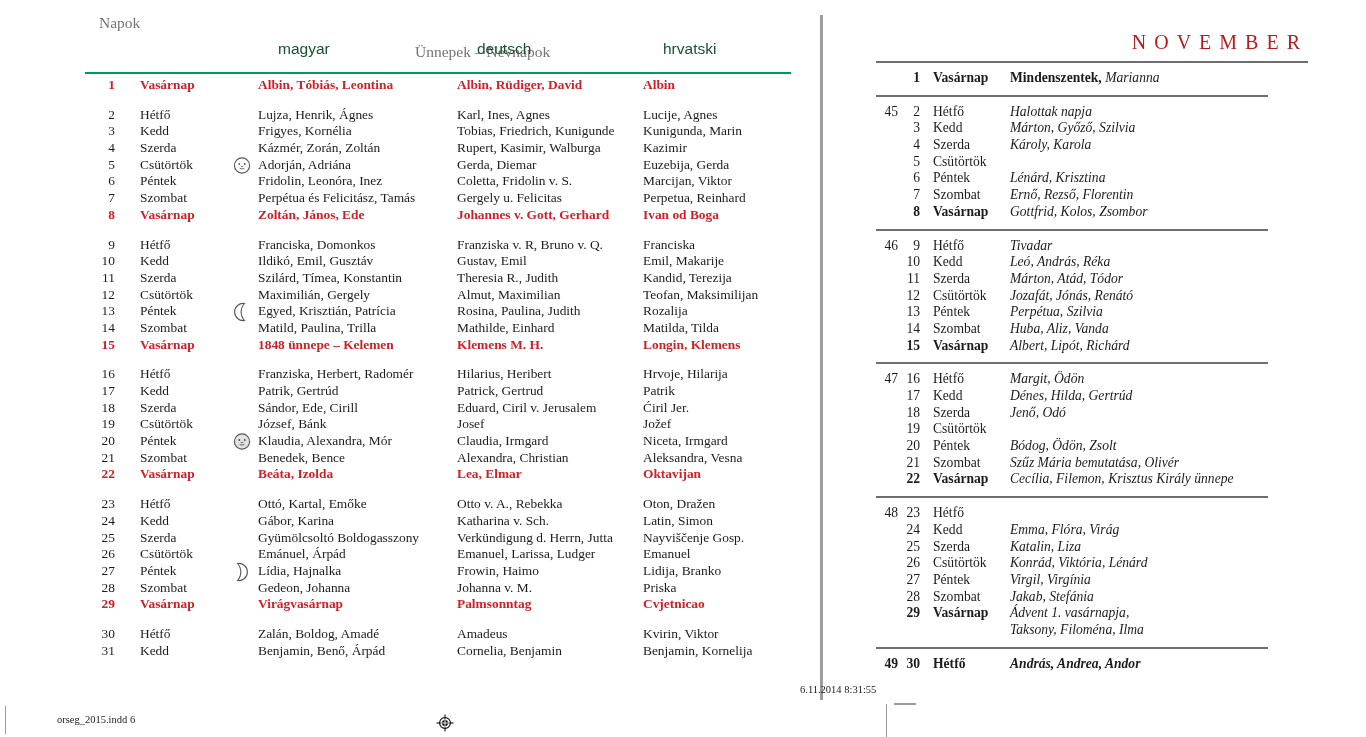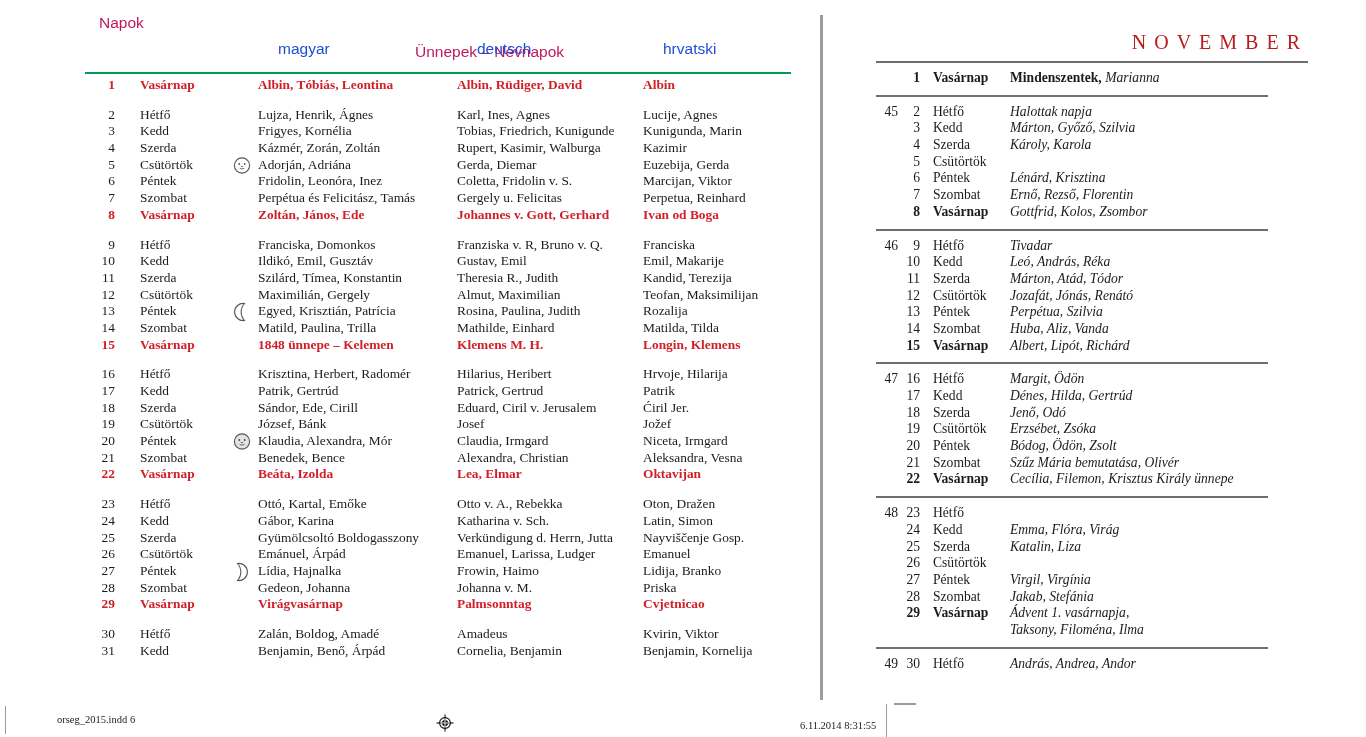--- a/index.html
+++ b/index.html
@@ -2,24 +2,24 @@
 <html><head>
 <meta charset="utf-8">
 <style>
   html,body{margin:0;padding:0;}
   body{
     position:relative;width:1366px;height:737px;background:#ffffff;overflow:hidden;
     font-family:"Liberation Serif","DejaVu Serif",serif;color:#1b1b1b;
   }
   
   .left-panel{position:absolute;left:85px;top:14px;width:712px;}
-  .lp-h1{position:relative;height:24px;font-family:Liberation Sans, sans-serif;font-size:15.5px;color:#be185d;}
+  .lp-h1{position:relative;height:24px;font-family:Liberation Serif, serif;font-size:15.5px;color:#737373;}
   .lp-napok{position:absolute;left:14px;top:0;}
   .lp-title{position:absolute;left:330px;top:8px;margin-top:21px;}
-  .lp-h2{position:relative;height:26px;font-family:"Liberation Sans","DejaVu Sans",sans-serif;font-size:15.5px;color:#1d4ed8;}
+  .lp-h2{position:relative;height:26px;font-family:"Liberation Sans","DejaVu Sans",sans-serif;font-size:15.5px;color:#14532d;}
   .lp-col-magyar{position:absolute;left:193px;top:2px;}
   .lp-col-deutsch{position:absolute;left:392px;top:2px;}
   .lp-col-hrvatski{position:absolute;left:578px;top:2px;}
   .lp-rule{margin-top:8px;width:706px;height:2px;background:#009b55;}
   .lrows{margin-top:2px;}
   .lgroup{margin-top:13px;}
   .lgroup:first-child{margin-top:3px;}
   .lrow{display:flex;height:16.7px;line-height:16.6px;font-size:13.4px;}
   .lrow.sun{color:#d01f27;font-weight:bold;}
   .lnum{width:30px;text-align:right;}
@@ -29,31 +29,31 @@
   .lc1{width:199px;}
   .lc2{width:186px;}
   .lc3{flex:1;}
   
   .divider{position:absolute;left:820px;top:15px;width:3px;height:685px;background:#9c9c9c;}
   
   .right-panel{position:absolute;left:876px;top:30px;width:432px;}
   .r-title{text-align:right;font-size:20px;letter-spacing:8px;padding-left:8px;color:#b91c1c;height:26px;line-height:24px;}
   .r-title-rule{width:432px;height:2px;background:#6e6e6e;margin-top:5px;}
   .r-block{width:392px;border-bottom:2px solid #6e6e6e;padding:7px 0 8px 0;}
-  .r-block.last{border-bottom:none;}
+  .r-block.last{border-bottom:none;font-weight:bold;}
   .rrow{display:flex;height:16.7px;line-height:16.6px;font-size:13.6px;}
   .rwk{width:22px;text-align:right;}
   .rdnum{width:22px;text-align:right;}
   .rdname{margin-left:13px;width:77px;}
   .rrow.sun .rdnum,.rrow.sun .rdname{font-weight:bold;}
   .rnames{flex:1;font-style:italic;}
   .rnames .nbold{font-style:normal;font-weight:bold;}
   
   .f-left{position:absolute;left:57px;top:714px;font-size:10.5px;color:#222;}
-  .f-right{position:absolute;left:800px;top:720px;font-size:10.5px;color:#222;}
+  .f-right{position:absolute;left:800px;top:684px;font-size:10.5px;color:#222;}
   .reg-mark{position:absolute;left:436px;top:714px;width:18px;height:18px;}
   .crop{position:absolute;background:#9c9c9c;}
   .crop-v1{left:5px;top:706px;width:1px;height:28px;}
   .crop-v2{left:886px;top:704px;width:1px;height:33px;}
   .crop-h1{left:894px;top:703px;width:22px;height:2px;}
 </style>
 </head>
 <body>
 
 <div class="left-panel">
@@ -204,21 +204,21 @@
           <span class="lc1">1848 ünnepe – Kelemen</span>
           <span class="lc2">Klemens M. H.</span>
           <span class="lc3">Longin, Klemens</span>
         </div>
       </div>
       <div class="lgroup">
         <div class="lrow">
           <span class="lnum">16</span>
           <span class="ldname">Hétfő</span>
           <span class="lmoon"></span>
-          <span class="lc1">Krisztina, Herbert, Radomér</span>
+          <span class="lc1">Franziska, Herbert, Radomér</span>
           <span class="lc2">Hilarius, Heribert</span>
           <span class="lc3">Hrvoje, Hilarija</span>
         </div>
         <div class="lrow">
           <span class="lnum">17</span>
           <span class="ldname">Kedd</span>
           <span class="lmoon"></span>
           <span class="lc1">Patrik, Gertrúd</span>
           <span class="lc2">Patrick, Gertrud</span>
           <span class="lc3">Patrik</span>
@@ -472,21 +472,20 @@
         <div class="rrow">
           <span class="rwk"></span>
           <span class="rdnum">18</span>
           <span class="rdname">Szerda</span>
           <span class="rnames"><span>Jenő, Odó</span></span>
         </div>
         <div class="rrow">
           <span class="rwk"></span>
           <span class="rdnum">19</span>
           <span class="rdname">Csütörtök</span>
-          <span class="rnames"><span>Erzsébet, Zsóka</span></span>
         </div>
         <div class="rrow">
           <span class="rwk"></span>
           <span class="rdnum">20</span>
           <span class="rdname">Péntek</span>
           <span class="rnames"><span>Bódog, Ödön, Zsolt</span></span>
         </div>
         <div class="rrow">
           <span class="rwk"></span>
           <span class="rdnum">21</span>
@@ -515,20 +514,21 @@
         <div class="rrow">
           <span class="rwk"></span>
           <span class="rdnum">25</span>
           <span class="rdname">Szerda</span>
           <span class="rnames"><span>Katalin, Liza</span></span>
         </div>
         <div class="rrow">
           <span class="rwk"></span>
           <span class="rdnum">26</span>
           <span class="rdname">Csütörtök</span>
+          <span class="rnames"><span>Konrád, Viktória, Lénárd</span></span>
         </div>
         <div class="rrow">
           <span class="rwk"></span>
           <span class="rdnum">27</span>
           <span class="rdname">Péntek</span>
           <span class="rnames"><span>Virgil, Virgínia</span></span>
         </div>
         <div class="rrow">
           <span class="rwk"></span>
           <span class="rdnum">28</span>

